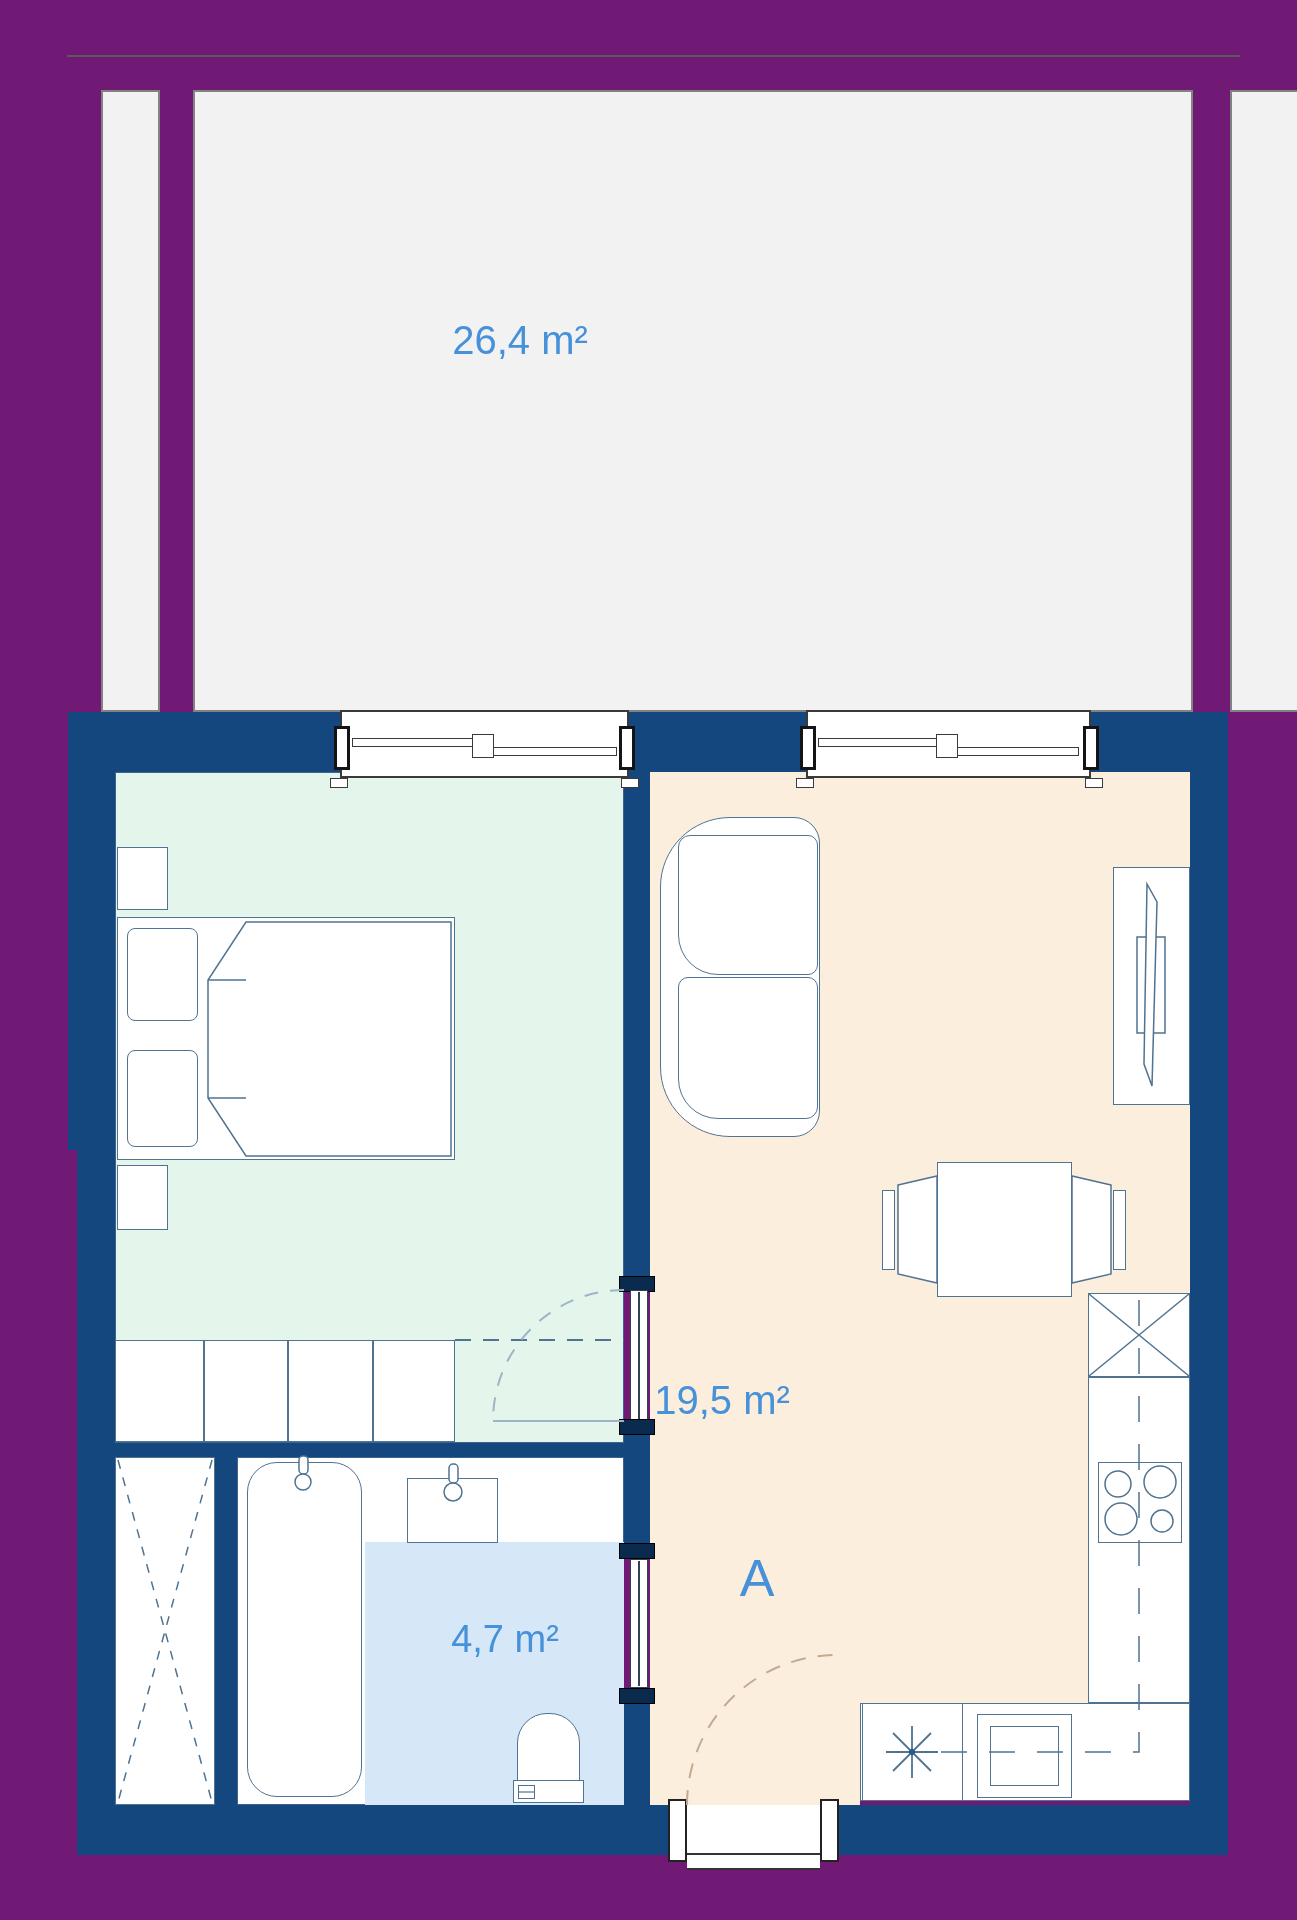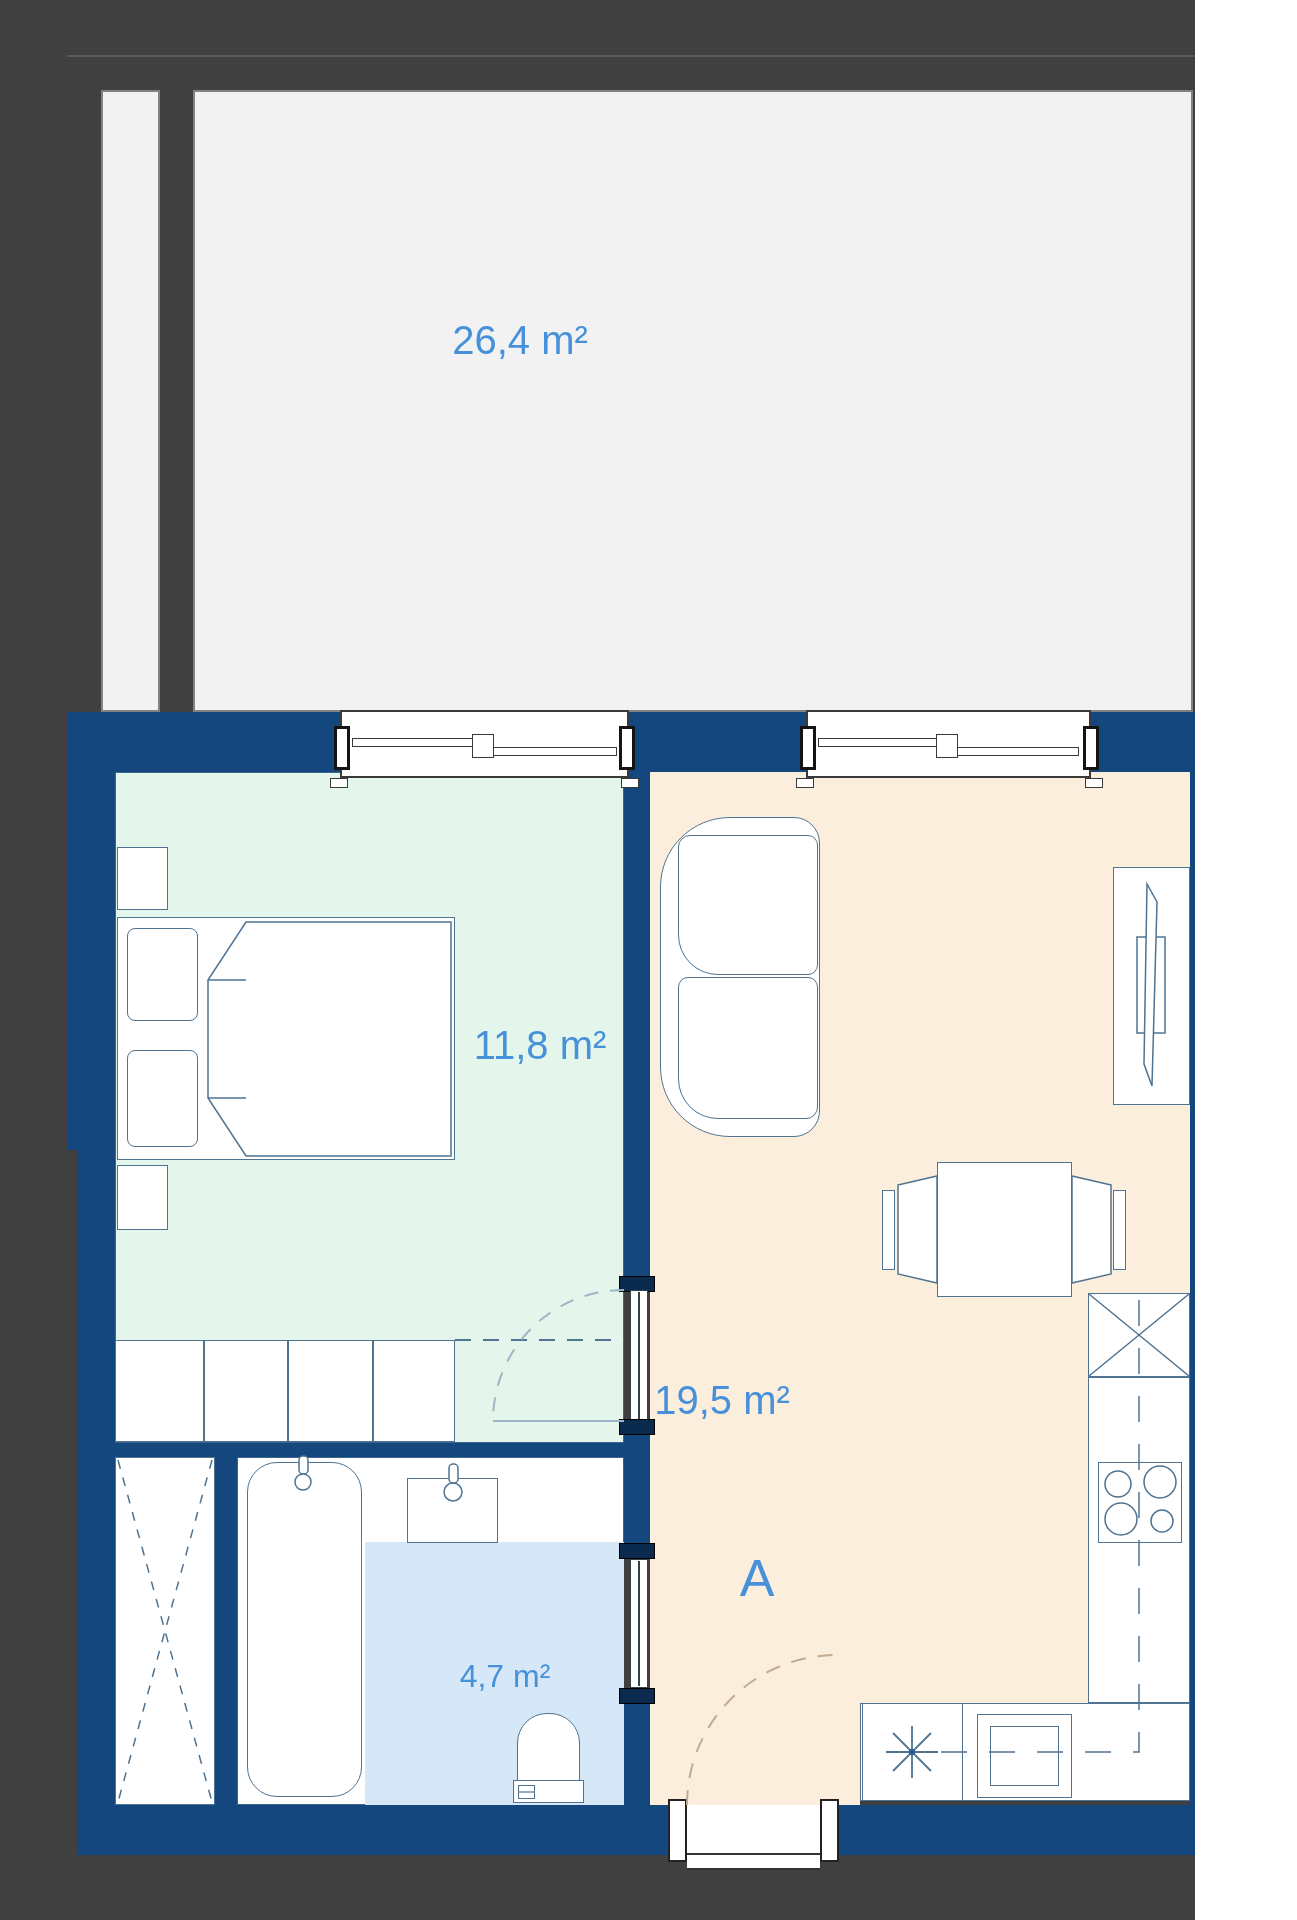--- a/index.html
+++ b/index.html
@@ -1,16 +1,16 @@
 <!DOCTYPE html>
 <html><head>
 <meta charset="utf-8">
 <style>
   html,body{margin:0;padding:0;background:#ffffff;}
-  .plan{position:relative;width:1195px;height:1920px;background:#404040;overflow:hidden;
+  .plan{position:relative;width:1297px;height:1920px;background:#701a75;overflow:hidden;
         font-family:"Liberation Sans", sans-serif;}
   .abs{position:absolute;box-sizing:border-box;}
   
   .terrace{background:#f2f2f2;border:2px solid #828282;}
   .topline{background:#5a5a5a;}
   
   .wall{background:#14477E;}
   
   .floor{border:1px solid #3c648c;}
   .floor-mint{background:#e4f6ec;}
@@ -28,21 +28,21 @@
   
   .jamb-dark{background:#0b2b4e;border:1px solid #000;}
   .leaf{background:#ffffff;border:1.5px solid #33414f;}
   .leaf-mid{background:#33414f;}
   .jamb-white{background:#ffffff;border:2px solid #222;}
   .threshold{background:#ffffff;border-top:2px solid #333;border-bottom:2px solid #333;}
   .gapwhite{background:#ffffff;}
   
   .lbl{color:#4691DA;text-align:center;white-space:nowrap;}
   .lbl-room{font-size:40px;}
-  .lbl-bath{font-size:32px;margin-top:40px;}
+  .lbl-bath{font-size:38px;}
   .lbl-a{font-size:52px;}
   .lbl-total{font-size:74px;}
 </style>
 </head>
 <body>
 
 <div class="plan">
 
   <div class="abs topline" style="left:67px;top:55px;width:1173px;height:2px;"></div>
   <div class="abs terrace" style="left:101px;top:90px;width:59px;height:622px;"></div>
@@ -176,18 +176,17 @@
 
     <rect x="449" y="1464" width="9" height="19" rx="4" fill="#ffffff" stroke="#4f7391" stroke-width="1.5"></rect>
     <circle cx="453" cy="1492" r="9" fill="#ffffff" stroke="#4f7391" stroke-width="1.5"></circle>
 
     <line x1="518" y1="1792" x2="535" y2="1792" stroke="#4f7391" stroke-width="1.2"></line>
 
     <path d="M687,1805 A150,150 0 0 1 837,1655" fill="none" stroke="#c2ab90" stroke-width="2" stroke-dasharray="15,12"></path>
   </svg>
 
   <div class="abs lbl lbl-room" style="left:380px;top:318px;width:280px;">26,4 m²</div>
-  <div class="abs lbl lbl-room" style="left:400px;top:1023px;width:280px;">11,8 m²</div>
   <div class="abs lbl lbl-room" style="left:582px;top:1378px;width:280px;">19,5 m²</div>
   <div class="abs lbl lbl-bath" style="left:385px;top:1618px;width:240px;">4,7 m²</div>
   <div class="abs lbl lbl-a" style="left:707px;top:1548px;width:100px;">A</div>
 
 </div>
 
 </body></html>

